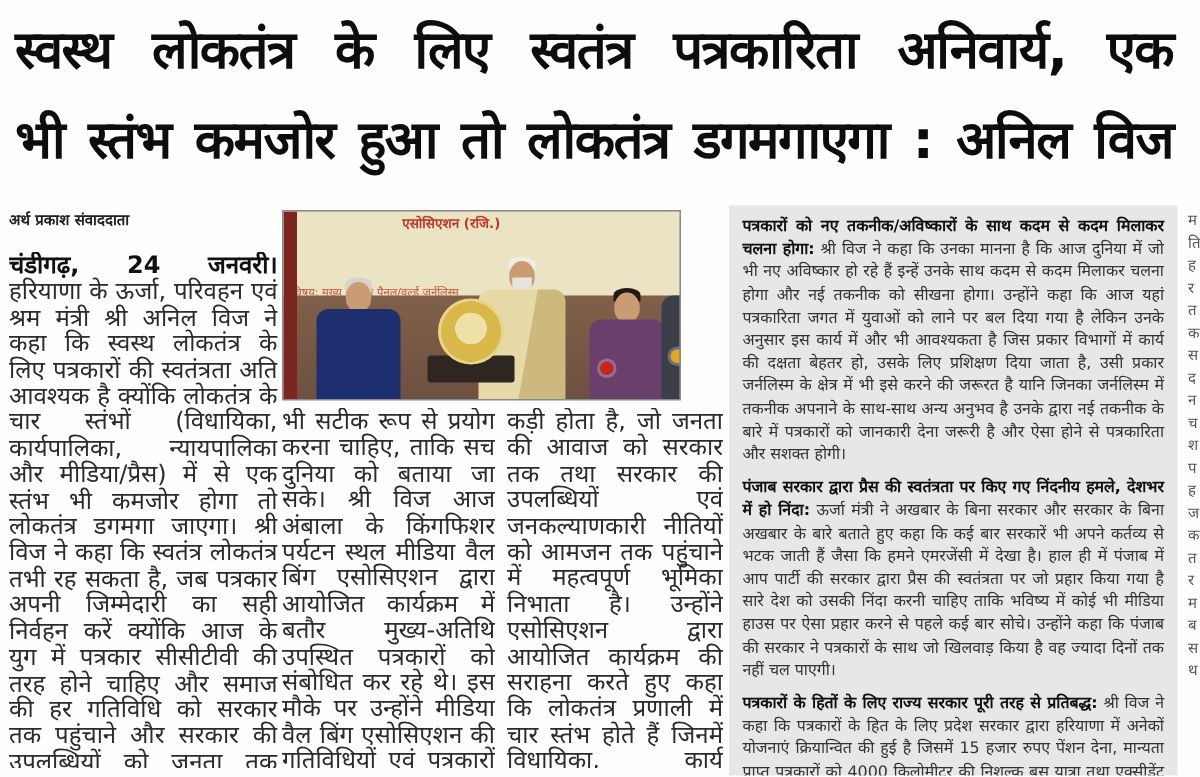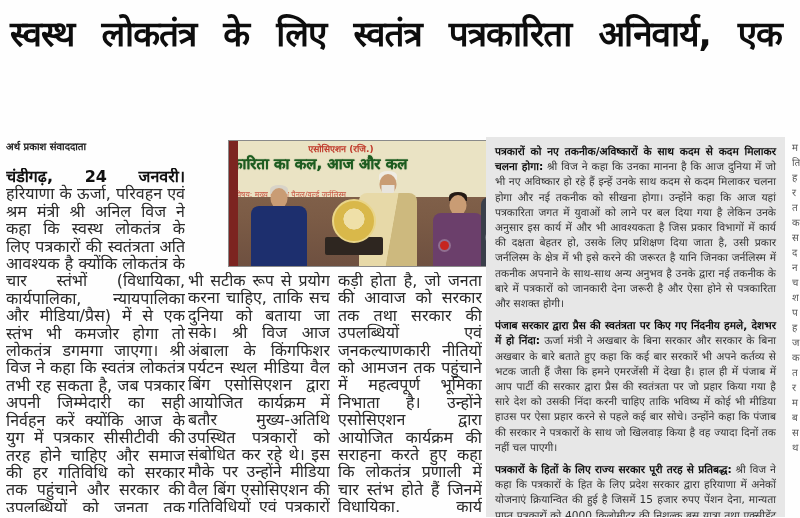--- a/index.html
+++ b/index.html
@@ -32,21 +32,20 @@
     text-align: justify; color: #2b2b2b; overflow: hidden; }
   .col b { color: #111; }
   .col1 { left: 6px;  top: 168px; width: 179px; height: 344px; }
   .col2 { left: 188px; top: 272px; width: 142px; height: 240px; }
   .col3 { left: 338px; top: 272px; width: 144px; height: 240px; }
   
   .photo {
     position: absolute; left: 188px; top: 140px; width: 266px; height: 127px;
     border: 1px solid #8a8a8a; overflow: hidden;
     background: linear-gradient(180deg, #8a6a52 0%, #7c5c46 60%, #6e5040 100%);
-    margin-left: 40px;
   }
   .banner {
     position: absolute; left: 0; top: 0; width: 100%; height: 56px;
     background: #eae3c4; overflow: hidden;
   }
   .banner-top {
     position: absolute; left: 30%; top: 1px; width: 70%;
     color: #c03a2b; font-weight: bold; font-size: 9px; white-space: nowrap;
   }
   .banner-main {
@@ -93,32 +92,32 @@
     white-space: pre-line;
   }
 </style>
 </head>
 <body>
 
 <div class="page">
 
   <div class="headline">
     <div class="headline-line">स्वस्थ लोकतंत्र के लिए स्वतंत्र पत्रकारिता अनिवार्य, एक</div>
+    <div class="headline-line">भी स्तंभ कमजोर हुआ तो लोकतंत्र डगमगाएगा : अनिल विज</div>
   </div>
 
   <div class="byline">अर्थ प्रकाश संवाददाता</div>
 
   <div class="col col1">
     <b>चंडीगढ़, 24 जनवरी।</b><span> हरियाणा के ऊर्जा, परिवहन एवं श्रम मंत्री श्री अनिल विज ने कहा कि स्वस्थ लोकतंत्र के लिए पत्रकारों की स्वतंत्रता अति आवश्यक है क्योंकि लोकतंत्र के चार स्तंभों (विधायिका, कार्यपालिका, न्यायपालिका और मीडिया/प्रैस) में से एक स्तंभ भी कमजोर होगा तो लोकतंत्र डगमगा जाएगा। श्री विज ने कहा कि स्वतंत्र लोकतंत्र तभी रह सकता है, जब पत्रकार अपनी जिम्मेदारी का सही निर्वहन करें क्योंकि आज के युग में पत्रकार सीसीटीवी की तरह होने चाहिए और समाज की हर गतिविधि को सरकार तक पहुंचाने और सरकार की उपलब्धियों को जनता तक पहुंचाने हेतु एक सेतु की तरह कार्य करें। इसके अलावा, श्री विज ने कहा कि मीडिया जगत में कार्य करने वाले पत्रकारों को डिजीटल/तकनीक का</span>
   </div>
 
   <div class="photo">
     <div class="banner">
       <div class="banner-top">एसोसिएशन (रजि.)</div>
-      <div class="banner-main">कारिता का कल, आज और कल</div>
       <div class="banner-sub">विषय: मुख्य मीडिया पैनल/वर्ल्ड जर्नलिस्म</div>
     </div>
     <div class="stage-strip"></div>
 
     <div class="person" style="left:22px; top:38px; width:56px; height:89px;">
       <div class="hair" style="background:#d8d3c8; top:6px;"></div>
       <div class="head" style="top:9px;"></div>
       <div class="torso" style="top:27px; background:#1d2f6e;"></div>
     </div>
 

